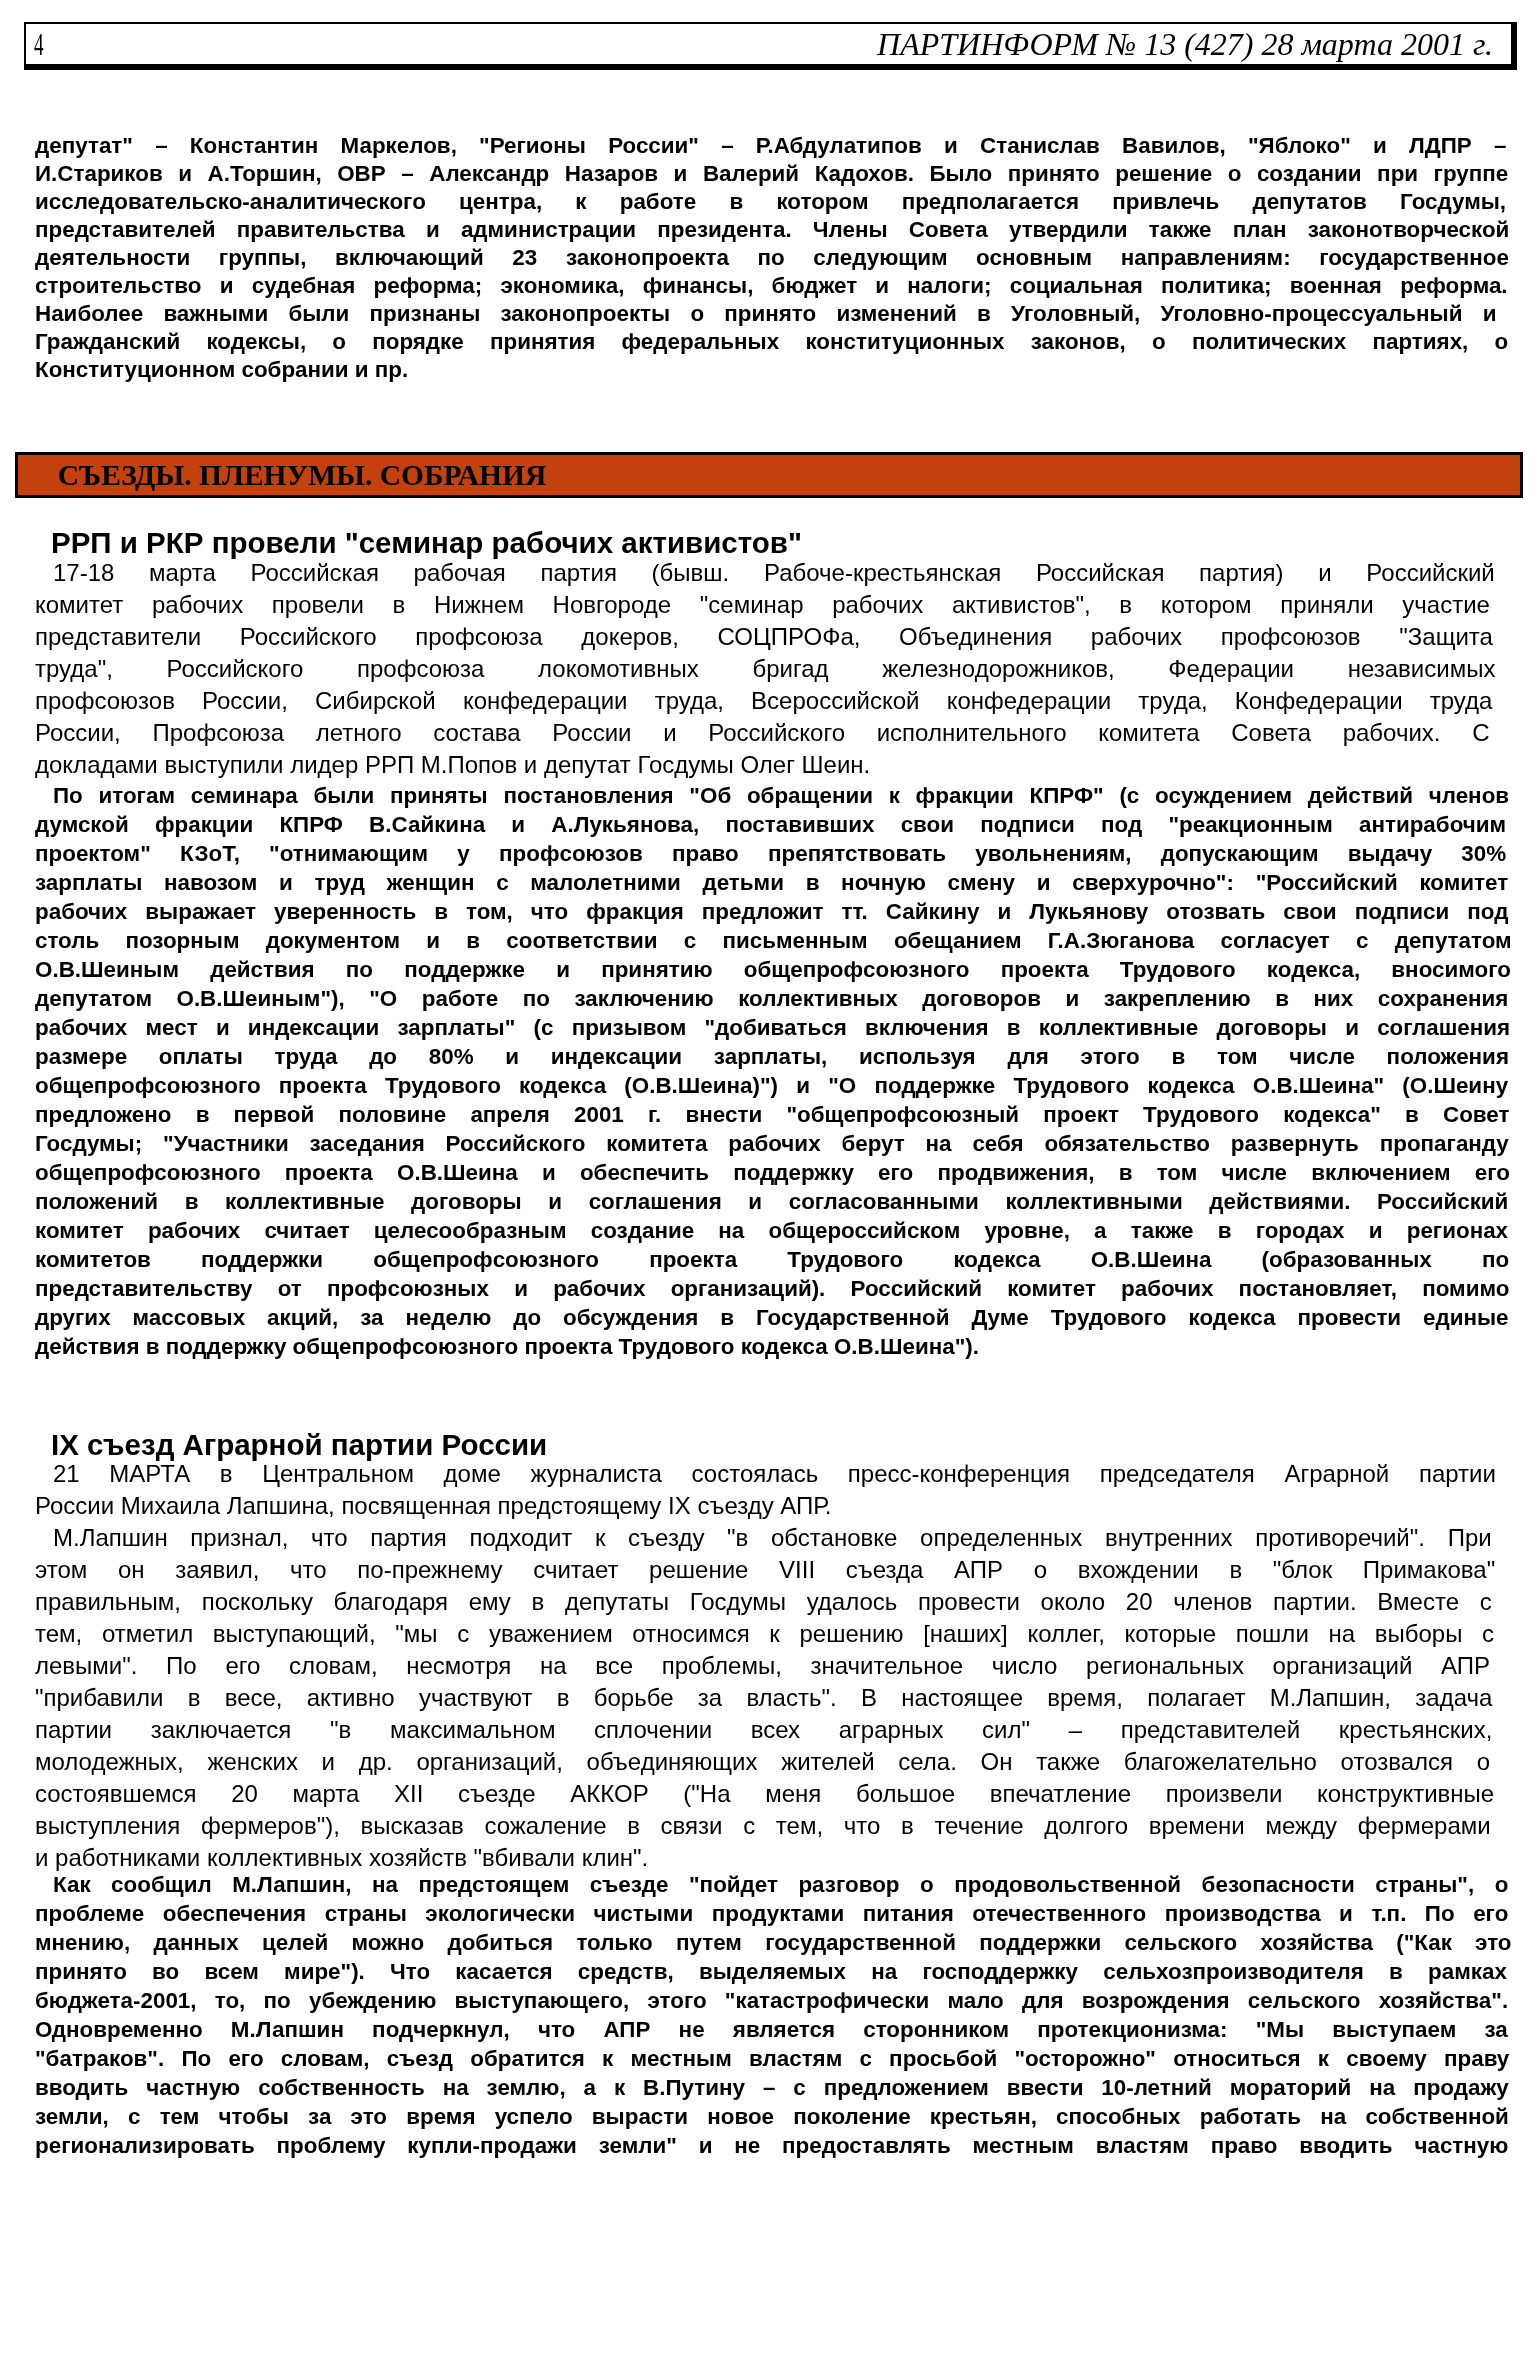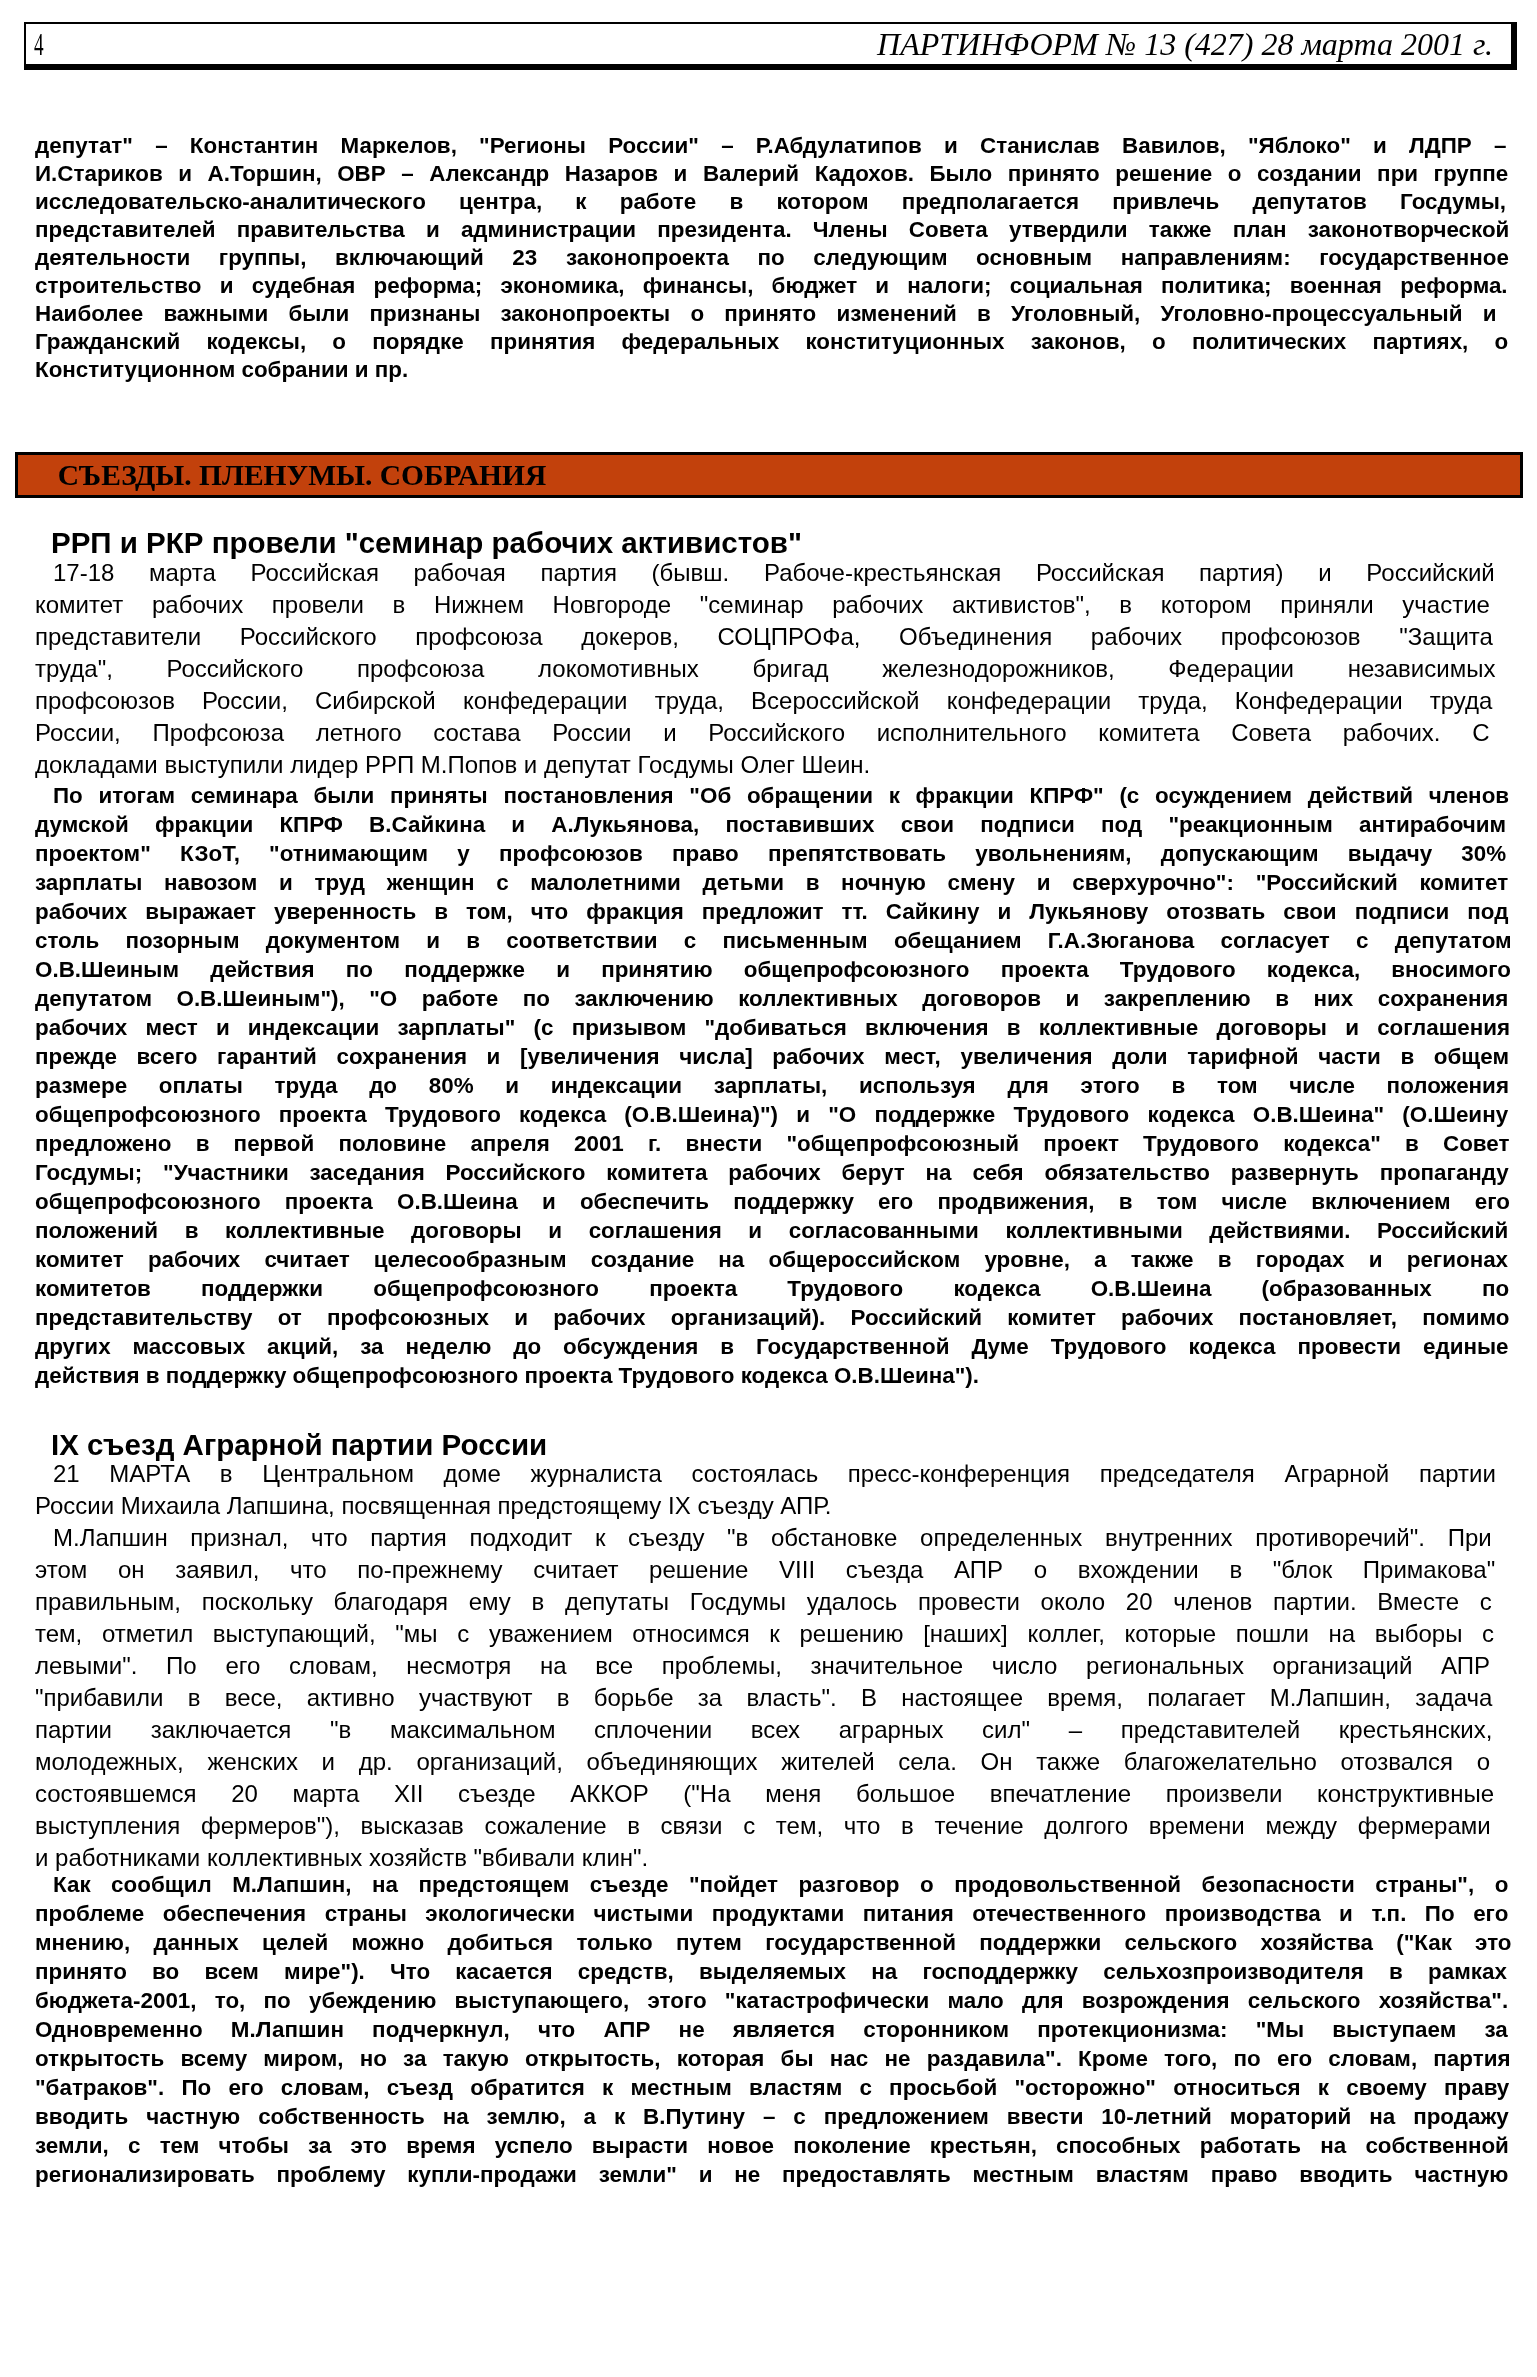--- a/index.html
+++ b/index.html
@@ -86,21 +86,20 @@
 <div class="abs block bold-b" style="top:781px;">
     <div class="line"><span class="inner" style="margin-left: 18px; word-spacing: 9.5px;">По итогам семинара были приняты постановления "Об обращении к фракции КПРФ" (с осуждением действий членов</span></div>
     <div class="line"><span class="inner" style="margin-left: 0px; word-spacing: 20px;">думской фракции КПРФ В.Сайкина и А.Лукьянова, поставивших свои подписи под "реакционным антирабочим</span></div>
     <div class="line"><span class="inner" style="margin-left: 0px; word-spacing: 23px;">проектом" КЗоТ, "отнимающим у профсоюзов право препятствовать увольнениям, допускающим выдачу 30%</span></div>
     <div class="line"><span class="inner" style="margin-left: 0px; word-spacing: 15.5px;">зарплаты навозом и труд женщин с малолетними детьми в ночную смену и сверхурочно": "Российский комитет</span></div>
     <div class="line"><span class="inner" style="margin-left: 0px; word-spacing: 11.8px;">рабочих выражает уверенность в том, что фракция предложит тт. Сайкину и Лукьянову отозвать свои подписи под</span></div>
     <div class="line"><span class="inner" style="margin-left: 0px; word-spacing: 20px;">столь позорным документом и в соответствии с письменным обещанием Г.А.Зюганова согласует с депутатом</span></div>
     <div class="line"><span class="inner" style="margin-left: 0px; word-spacing: 25px;">О.В.Шеиным действия по поддержке и принятию общепрофсоюзного проекта Трудового кодекса, вносимого</span></div>
     <div class="line"><span class="inner" style="margin-left: 0px; word-spacing: 18.3px;">депутатом О.В.Шеиным"), "О работе по заключению коллективных договоров и закреплению в них сохранения</span></div>
     <div class="line"><span class="inner" style="margin-left: 0px; word-spacing: 12px;">рабочих мест и индексации зарплаты" (с призывом "добиваться включения в коллективные договоры и соглашения</span></div>
-    <div class="line"><span class="inner" style="margin-left: 0px; word-spacing: 13.4px;">прежде всего гарантий сохранения и [увеличения числа] рабочих мест, увеличения доли тарифной части в общем</span></div>
     <div class="line"><span class="inner" style="margin-left: 0px; word-spacing: 25.5px;">размере оплаты труда до 80% и индексации зарплаты, используя для этого в том числе положения</span></div>
     <div class="line"><span class="inner" style="margin-left: 0px; word-spacing: 12px;">общепрофсоюзного проекта Трудового кодекса (О.В.Шеина)") и "О поддержке Трудового кодекса О.В.Шеина" (О.Шеину</span></div>
     <div class="line"><span class="inner" style="margin-left: 0px; word-spacing: 18px;">предложено в первой половине апреля 2001 г. внести "общепрофсоюзный проект Трудового кодекса" в Совет</span></div>
     <div class="line"><span class="inner" style="margin-left: 0px; word-spacing: 14.6px;">Госдумы; "Участники заседания Российского комитета рабочих берут на себя обязательство развернуть пропаганду</span></div>
     <div class="line"><span class="inner" style="margin-left: 0px; word-spacing: 18px;">общепрофсоюзного проекта О.В.Шеина и обеспечить поддержку его продвижения, в том числе включением его</span></div>
     <div class="line"><span class="inner" style="margin-left: 0px; word-spacing: 20.4px;">положений в коллективные договоры и соглашения и согласованными коллективными действиями. Российский</span></div>
     <div class="line"><span class="inner" style="margin-left: 0px; word-spacing: 18px;">комитет рабочих считает целесообразным создание на общероссийском уровне, а также в городах и регионах</span></div>
     <div class="line"><span class="inner" style="margin-left: 0px; word-spacing: 44px;">комитетов поддержки общепрофсоюзного проекта Трудового кодекса О.В.Шеина (образованных по</span></div>
     <div class="line"><span class="inner" style="margin-left: 0px; word-spacing: 19px;">представительству от профсоюзных и рабочих организаций). Российский комитет рабочих постановляет, помимо</span></div>
     <div class="line"><span class="inner" style="margin-left: 0px; word-spacing: 15.7px;">других массовых акций, за неделю до обсуждения в Государственной Думе Трудового кодекса провести единые</span></div>
@@ -125,19 +124,18 @@
     <div class="line"><span class="inner" style="margin-left: 0px; word-spacing: 14px;">выступления фермеров"), высказав сожаление в связи с тем, что в течение долгого времени между фермерами</span></div>
     <div class="line"><span class="inner" style="margin-left: 0px;">и работниками коллективных хозяйств "вбивали клин".</span></div>
   </div>
 <div class="abs block bold-c" style="top:1870px;">
     <div class="line"><span class="inner" style="margin-left: 18px; word-spacing: 14.3px;">Как сообщил М.Лапшин, на предстоящем съезде "пойдет разговор о продовольственной безопасности страны", о</span></div>
     <div class="line"><span class="inner" style="margin-left: 0px; word-spacing: 12.3px;">проблеме обеспечения страны экологически чистыми продуктами питания отечественного производства и т.п. По его</span></div>
     <div class="line"><span class="inner" style="margin-left: 0px; word-spacing: 17px;">мнению, данных целей можно добиться только путем государственной поддержки сельского хозяйства ("Как это</span></div>
     <div class="line"><span class="inner" style="margin-left: 0px; word-spacing: 19px;">принято во всем мире"). Что касается средств, выделяемых на господдержку сельхозпроизводителя в рамках</span></div>
     <div class="line"><span class="inner" style="margin-left: 0px; word-spacing: 12px;">бюджета-2001, то, по убеждению выступающего, этого "катастрофически мало для возрождения сельского хозяйства".</span></div>
     <div class="line"><span class="inner" style="margin-left: 0px; word-spacing: 22px;">Одновременно М.Лапшин подчеркнул, что АПР не является сторонником протекционизма: "Мы выступаем за</span></div>
-    <div class="line"><span class="inner" style="margin-left: 0px; word-spacing: 10px;">открытость всему миром, но за такую открытость, которая бы нас не раздавила". Кроме того, по его словам, партия</span></div>
     <div class="line"><span class="inner" style="margin-left: 0px; word-spacing: 11px;">"батраков". По его словам, съезд обратится к местным властям с просьбой "осторожно" относиться к своему праву</span></div>
     <div class="line"><span class="inner" style="margin-left: 0px; word-spacing: 11.7px;">вводить частную собственность на землю, а к В.Путину – с предложением ввести 10-летний мораторий на продажу</span></div>
     <div class="line"><span class="inner" style="margin-left: 0px; word-spacing: 13px;">земли, с тем чтобы за это время успело вырасти новое поколение крестьян, способных работать на собственной</span></div>
     <div class="line"><span class="inner" style="margin-left: 0px; word-spacing: 15.6px;">регионализировать проблему купли-продажи земли" и не предоставлять местным властям право вводить частную</span></div>
   </div>
 
 
 </body></html>

